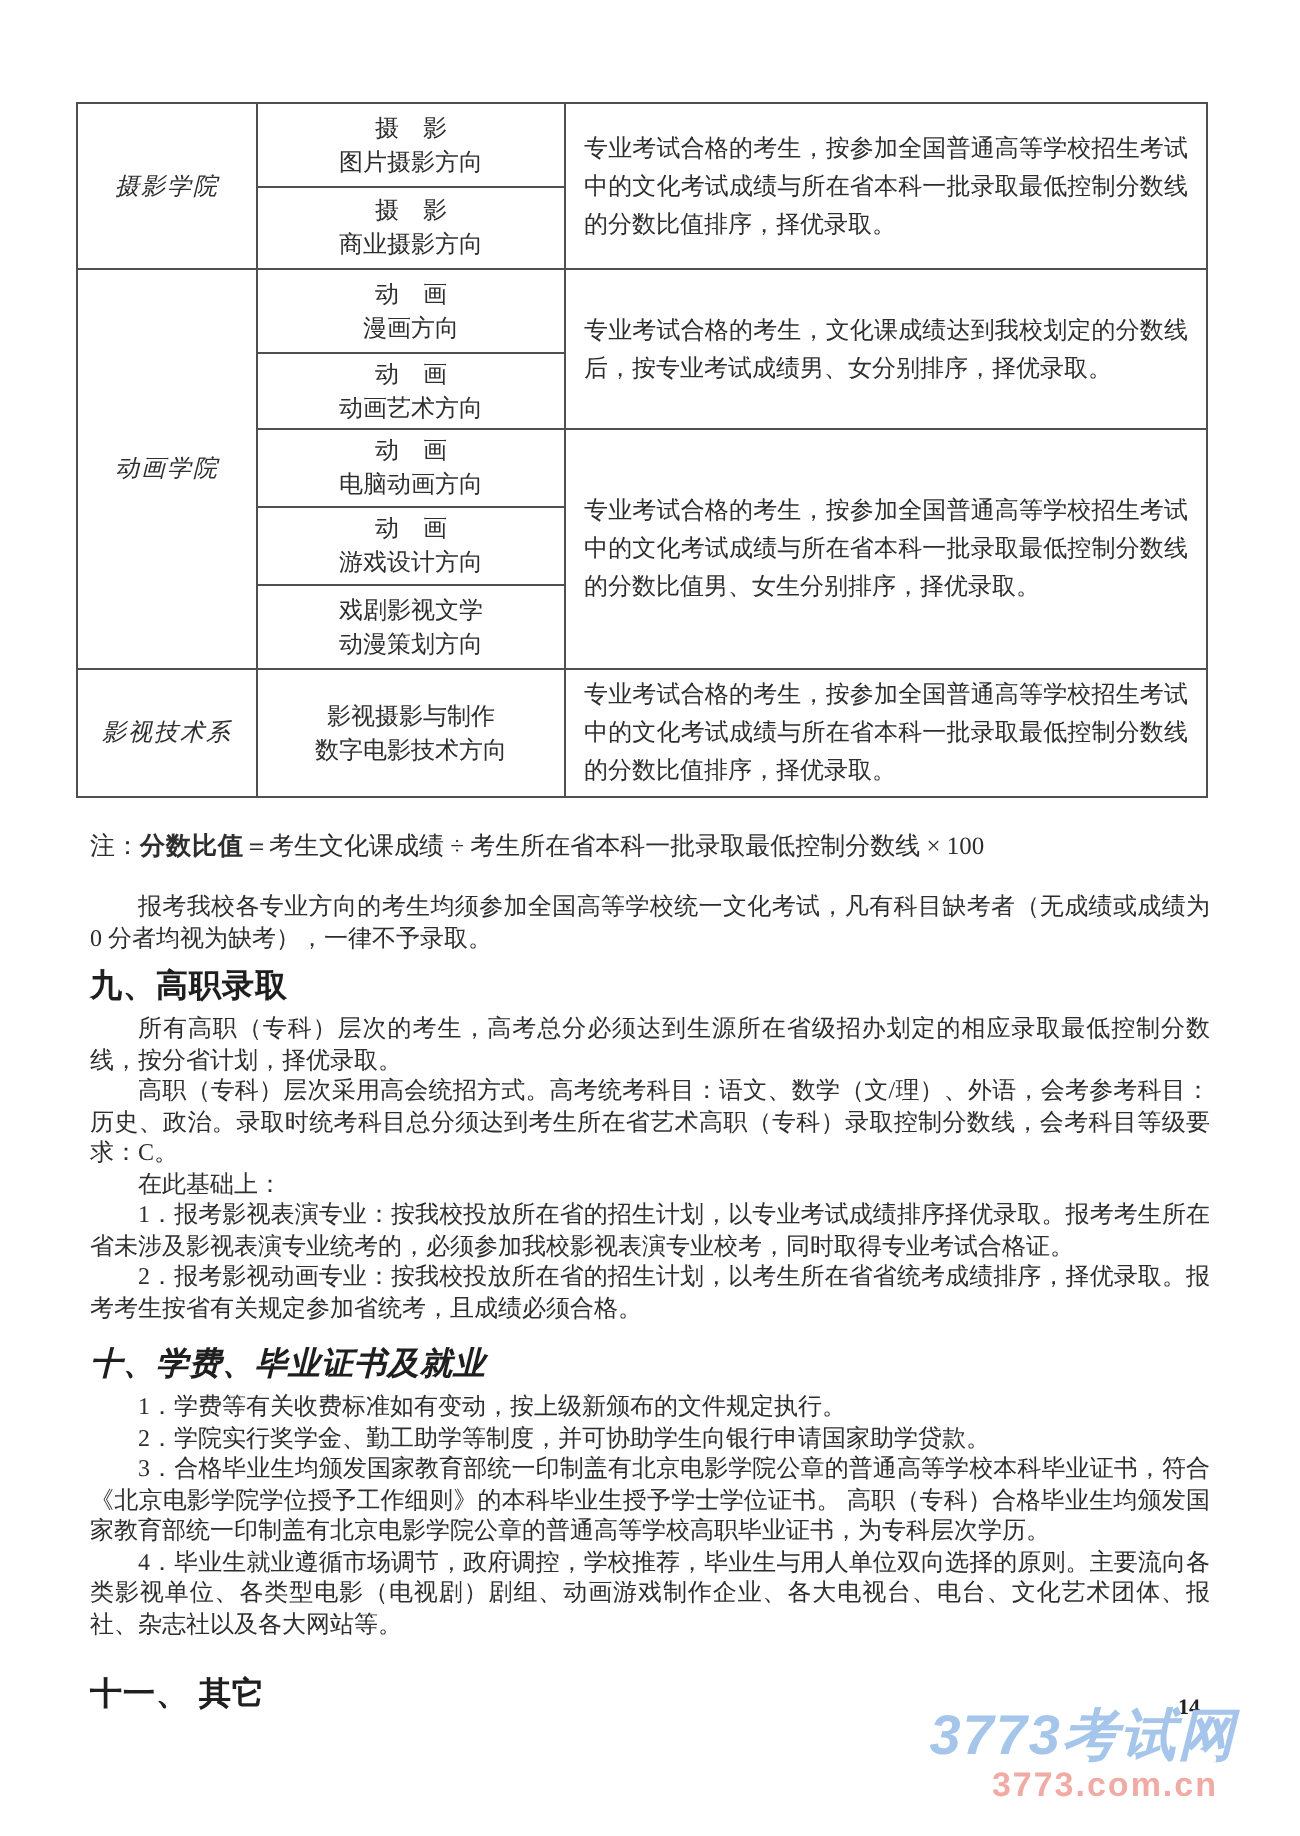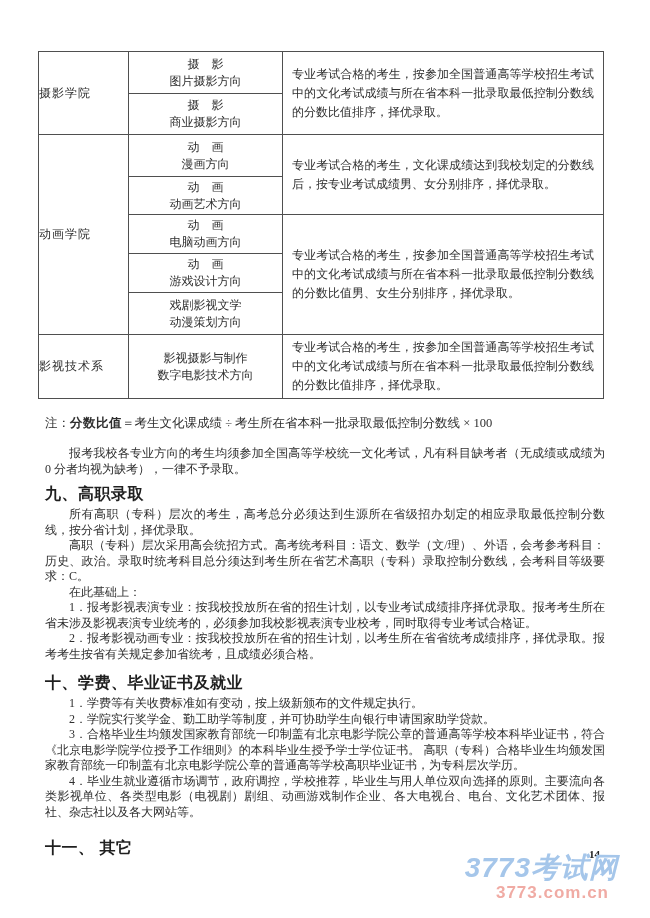--- a/index.html
+++ b/index.html
@@ -29,21 +29,21 @@
     padding:0;
   }
   .tbl tr:nth-child(1){height:42px;}
   .tbl tr:nth-child(2){height:41px;}
   .tbl tr:nth-child(3){height:42px;}
   .tbl tr:nth-child(4){height:38px;}
   .tbl tr:nth-child(5){height:39px;}
   .tbl tr:nth-child(6){height:39px;}
   .tbl tr:nth-child(7){height:42px;}
   .tbl tr:nth-child(8){height:48px;}
-  td.school { text-align:left; letter-spacing:1px; }
+  td.school { text-align:center; letter-spacing:1px;font-style:italic; }
   td.major  { text-align:center; line-height:17px; }
   td.policy { padding:3px 9px; text-align:justify; line-height:19px; }
   
   .content { margin:17px 45px; }
   p.note {
     margin:9px 0 14px;
     font-size:12.5px;
     line-height:15px;
   }
   p.note b { letter-spacing:.5px; }
@@ -57,21 +57,21 @@
   p.tight { line-height:15.5px; }
   h2.sec {
     font-family:"Liberation Sans","DejaVu Sans",sans-serif;
     font-size:16px;
     font-weight:bold;
     color:#1f1f1f;
     margin:8px 0 4px;
     line-height:18px;
     letter-spacing:.5px;
   }
-  h2.sec-ten    { margin-top:12px; }
+  h2.sec-ten    { margin-top:12px;font-style:italic; }
   h2.sec-eleven { margin-top:19px; }
   
   .pageno {
     position:absolute;
     left:589px; top:848px;
     font-size:11px;
     font-weight:600;
     color:#222222;
   }
   .wm-name {

